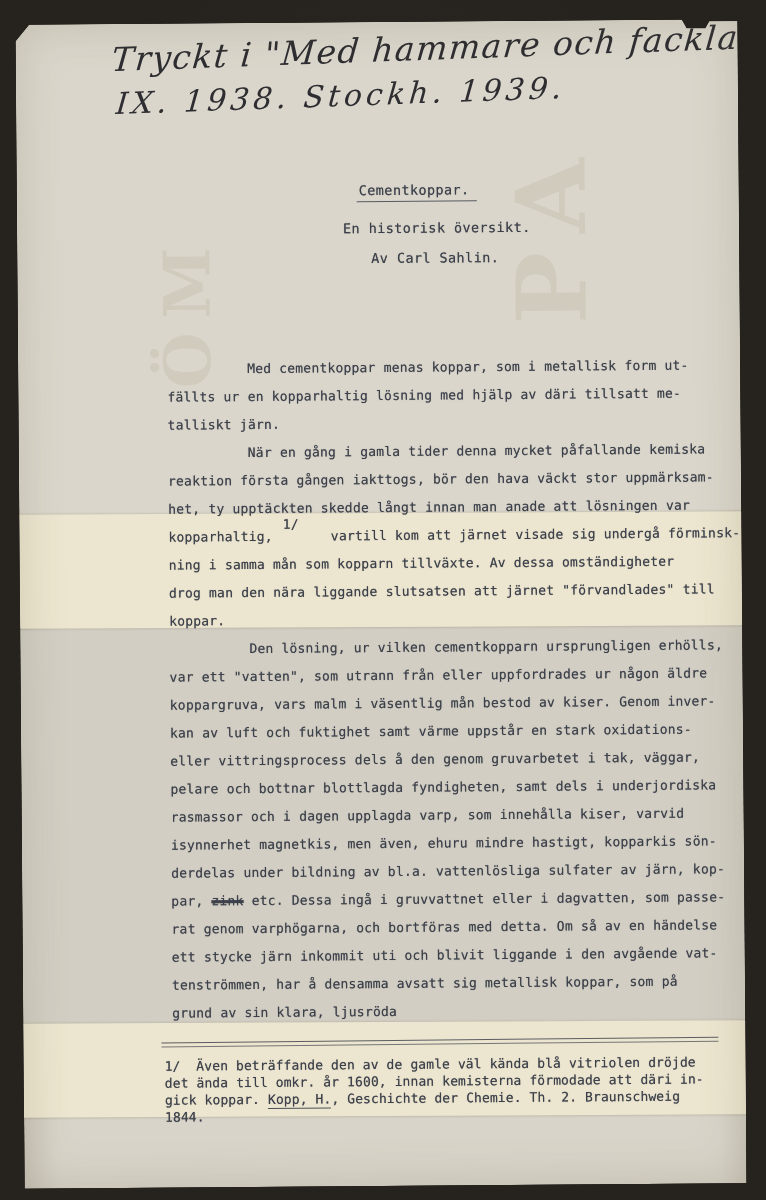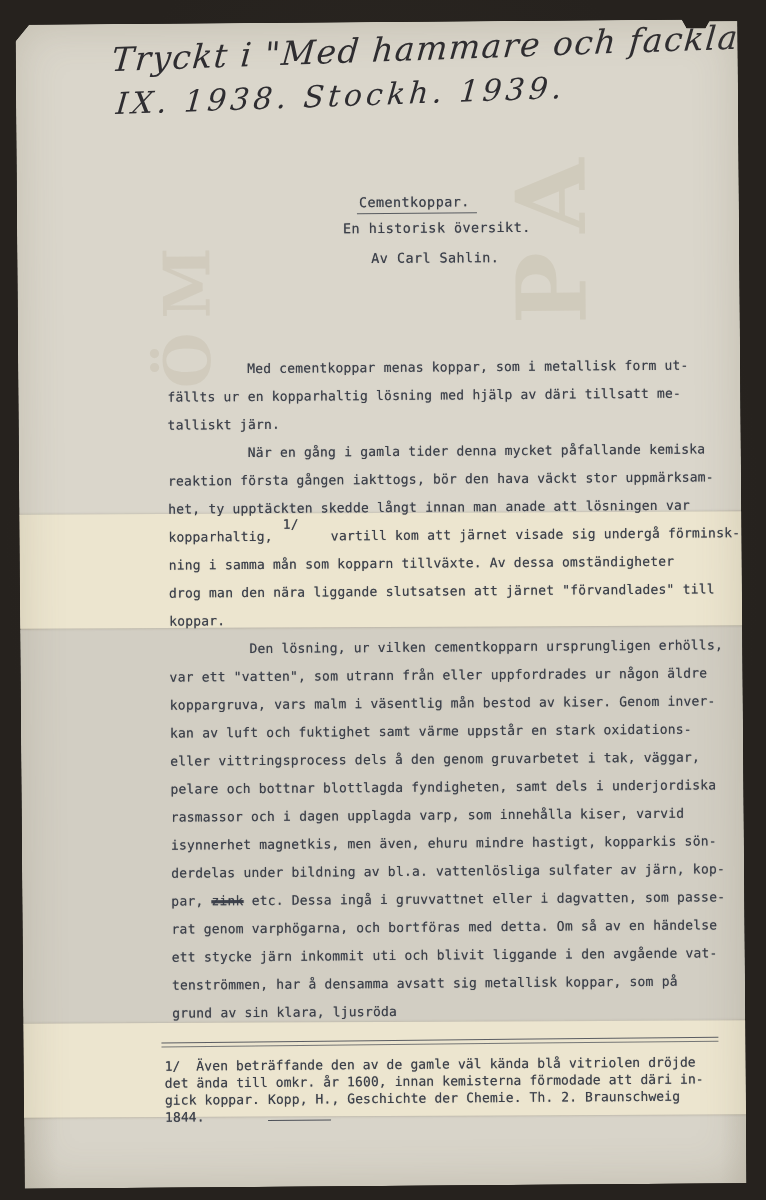--- a/index.html
+++ b/index.html
@@ -52,35 +52,35 @@
   }
   .hand-1{left:96px;top:16px;font-size:33px;letter-spacing:1.5px;}
   .hand-2{left:100px;top:62px;font-size:30px;letter-spacing:4px;}
   .typed{
     position:absolute;
     font-family:"DejaVu Sans Mono", monospace;
     color:var(--ink,#3c404a);
     text-shadow:0 0 0.7px rgba(60,64,74,0.65);
     white-space:pre;
   }
-  .doc-title{left:340px;top:160px;font-size:13.5px;letter-spacing:0.4px;margin-top:12px;}
+  .doc-title{left:340px;top:160px;font-size:13.5px;letter-spacing:0.4px;}
   .doc-title .tl{display:inline-block;padding:0 7px 3px 2px;border-bottom:1.7px solid rgba(65,69,78,0.85);}
   .doc-subtitle{left:326px;top:198px;font-size:13.5px;letter-spacing:0.4px;}
   .doc-byline{left:354px;top:228px;font-size:13.5px;letter-spacing:0.4px;}
   .body-text{
     left:149px;top:332px;width:606px;
     font-size:13px;line-height:28px;letter-spacing:0.2px;
     z-index:3;
   }
   .para{margin:0;}
   .line{white-space:pre;height:28px;}
   .line.indent{padding-left:80px;}
   .sup{display:inline-block;width:58px;transform:translateY(-12px);text-indent:10px;}
   .strike{text-decoration:line-through;text-decoration-thickness:3px;text-decoration-color:rgba(58,62,72,0.9);}
-  .uline{display:inline-block;border-bottom:1.6px solid rgba(60,64,74,0.9);padding-bottom:12px;}
+  .uline{display:inline-block;border-bottom:1.6px solid rgba(60,64,74,0.9);padding-bottom:0px;}
   .separator{
     position:absolute;left:138px;top:1018px;width:557px;height:3px;
     border-top:1.3px solid rgba(66,70,80,0.85);
     border-bottom:1.3px solid rgba(66,70,80,0.7);
     transform:rotate(-0.15deg);
     z-index:3;
   }
   .footnote{
     left:141px;top:1034px;width:590px;
     font-size:13px;line-height:17px;letter-spacing:0.1px;

